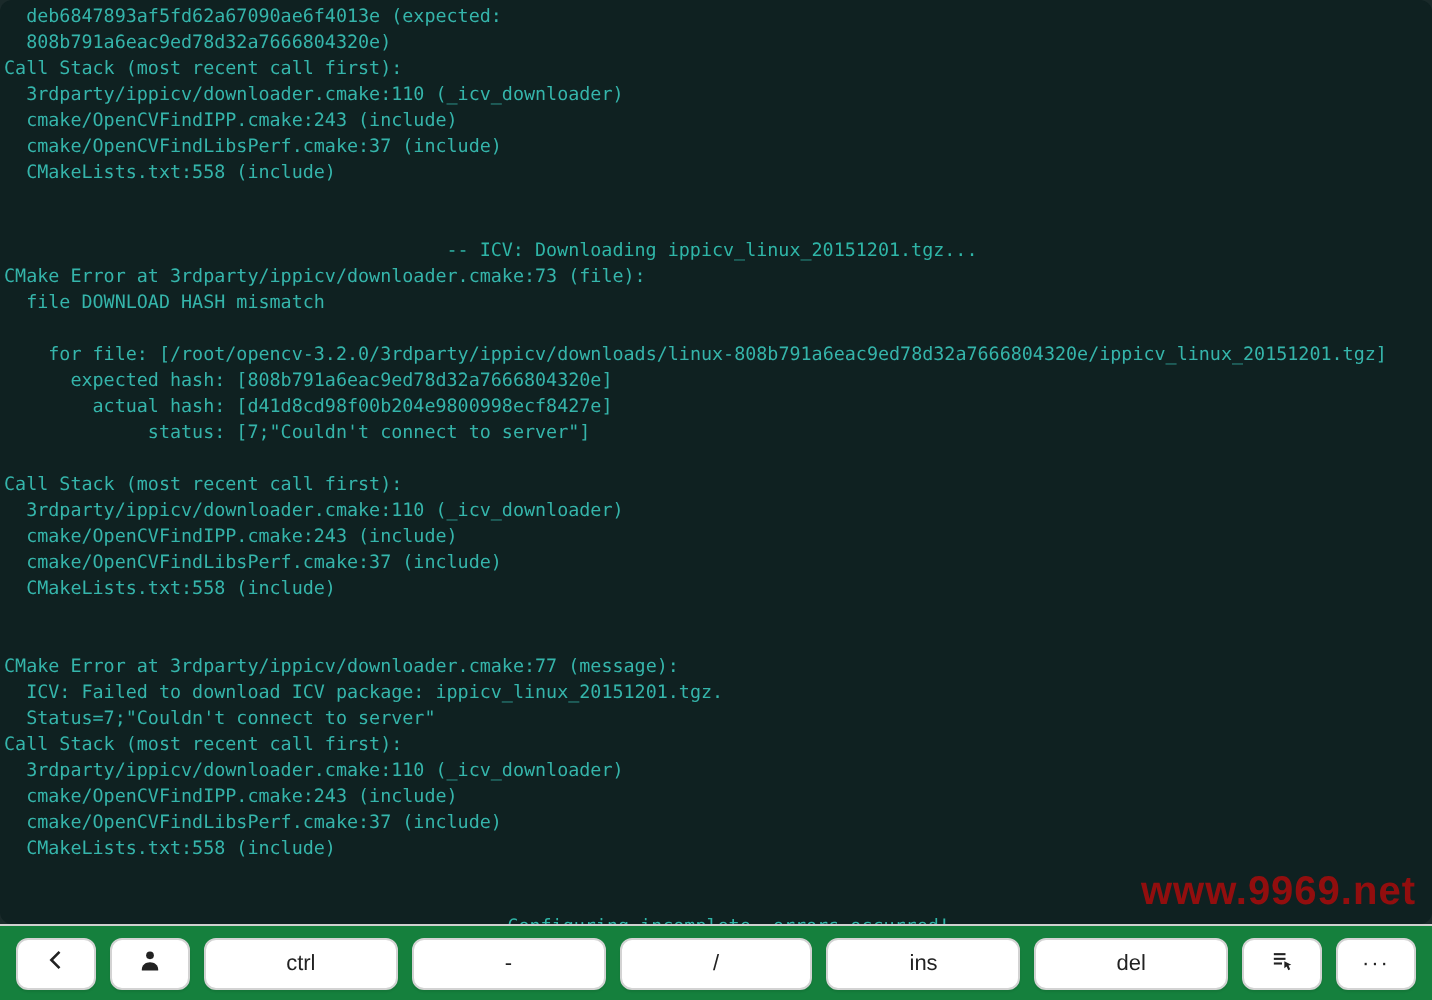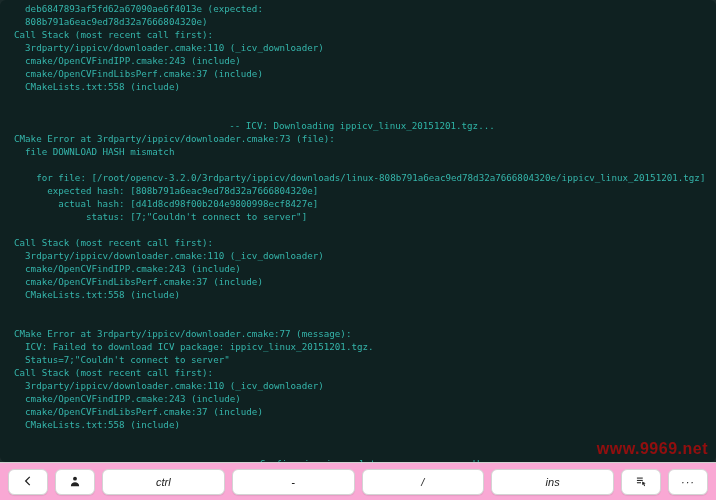--- a/index.html
+++ b/index.html
@@ -2,49 +2,48 @@
 <html><head>
 <meta charset="utf-8">
 <style>
   * { margin: 0; padding: 0; box-sizing: border-box; }
   html, body { width: 716px; height: 500px; overflow: hidden; font-family: "Menlo", "Consolas", monospace; }
   body { display: flex; flex-direction: column; background: #1a2a2a; }
   .terminal {
     flex: 1;
     background: #0f2121;
     color: #c7dbd4;
-    padding: 2px 6px 6px 14px;
+    padding: 2px 6px 6px 2px;
     font-size: 9.2px;
     line-height: 13px;
     white-space: pre;
     overflow: hidden;
     border-radius: 6px;
   }
   .c-info { color: #35b5ab; }
   .c-cyan { color: #2fb5a7; text-align: center; }
   .watermark {
     position: absolute;
     right: 8px;
     bottom: 42px;
     font-family: Arial, sans-serif;
-    font-size: 16px;
+    font-size: 20px;
     font-weight: bold;
     color: rgba(255,0,0,0.55);
     letter-spacing: 0.5px;
     pointer-events: none;
   }
   .toolbar {
     height: 38px;
-    background: #f9a8d4;
+    background: #15803d;
     border-top: 1px solid #d0d0d0;
     display: flex;
     align-items: center;
     gap: 7px;
     padding: 0 8px;
-    font-style: italic;
   }
   .tkey {
     flex: 1;
     height: 26px;
     background: #ffffff;
     border: 1px solid #d3d3d3;
     border-radius: 6px;
     font-family: Arial, sans-serif;
     font-size: 11px;
     color: #222;
@@ -86,20 +85,23 @@
     </div>
   <div class="tkey">
       <span>-</span>
     </div>
   <div class="tkey">
       <span>/</span>
     </div>
   <div class="tkey">
       <span>ins</span>
     </div>
+  <div class="tkey">
+      <span>del</span>
+    </div>
   <div class="tkey small icon">
     <span>
       <svg viewBox="0 0 24 24" fill="none" stroke="#222" stroke-width="1.8">
         <line x1="5" y1="7" x2="15" y2="7"></line>
           <line x1="5" y1="11" x2="15" y2="11"></line>
           <line x1="5" y1="15" x2="12" y2="15"></line>
         <path d="M14 13l6 3-2.4 0.8L19 20l-1.6 0.8-1.4-3.2L14 19z" fill="#222" stroke="none"></path>
       </svg>
     </span>
   </div>

